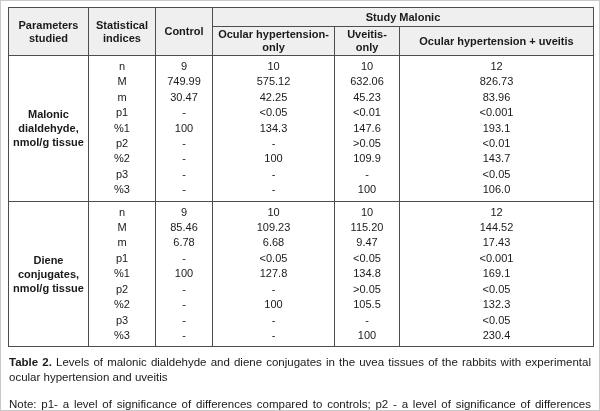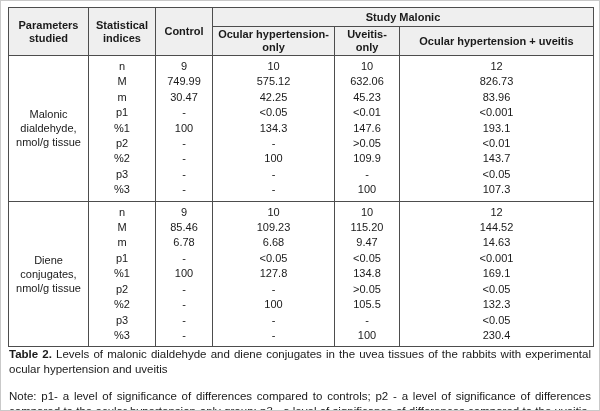--- a/index.html
+++ b/index.html
@@ -47,27 +47,28 @@
     vertical-align: middle;
     text-align: center;
     padding: 3px 0;
     background: #ffffff;
   }
   td.param {
     text-align: left;
     padding-left: 5px;
     padding-right: 3px;
     line-height: 14px;
+    font-weight: bold;
   }
   .lines div {
     line-height: 15.4px;
     white-space: nowrap;
   }
   .caption {
-    margin: 0 1px 0 1px;
+    margin: 8px 1px 0 1px;
     font-size: 11.5px;
     line-height: 15px;
     text-align: justify;
   }
   .caption b { font-weight: bold; }
   .note {
     margin: 12px 1px 0 1px;
     font-size: 11.5px;
     line-height: 15px;
     text-align: justify;
@@ -158,21 +159,21 @@
         <td>
             <div class="lines">
               <div>12</div>
               <div>826.73</div>
               <div>83.96</div>
               <div>&lt;0.001</div>
               <div>193.1</div>
               <div>&lt;0.01</div>
               <div>143.7</div>
               <div>&lt;0.05</div>
-              <div>107.3</div>
+              <div>106.0</div>
             </div>
           </td>
       </tr>
       <tr>
         <td class="param">Diene conjugates, nmol/g tissue</td>
         <td>
             <div class="lines">
               <div>n</div>
               <div>M</div>
               <div>m</div>
@@ -220,21 +221,21 @@
               <div>&gt;0.05</div>
               <div>105.5</div>
               <div>-</div>
               <div>100</div>
             </div>
           </td>
         <td>
             <div class="lines">
               <div>12</div>
               <div>144.52</div>
-              <div>14.63</div>
+              <div>17.43</div>
               <div>&lt;0.001</div>
               <div>169.1</div>
               <div>&lt;0.05</div>
               <div>132.3</div>
               <div>&lt;0.05</div>
               <div>230.4</div>
             </div>
           </td>
       </tr>
     </tbody>

